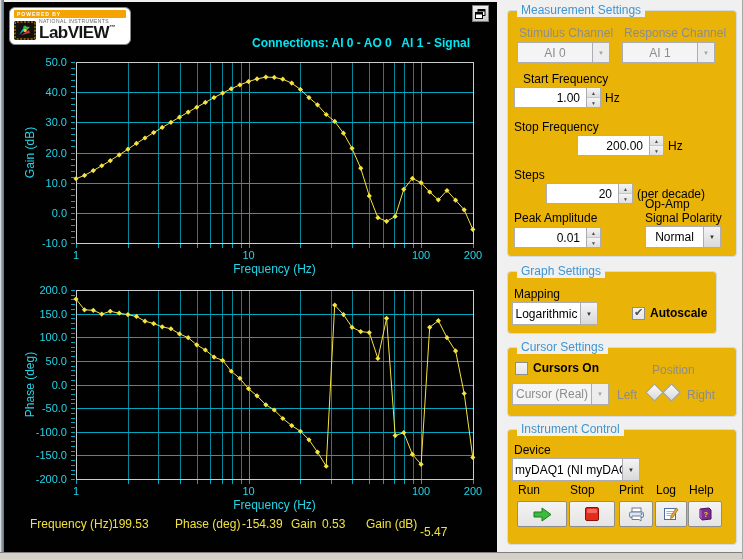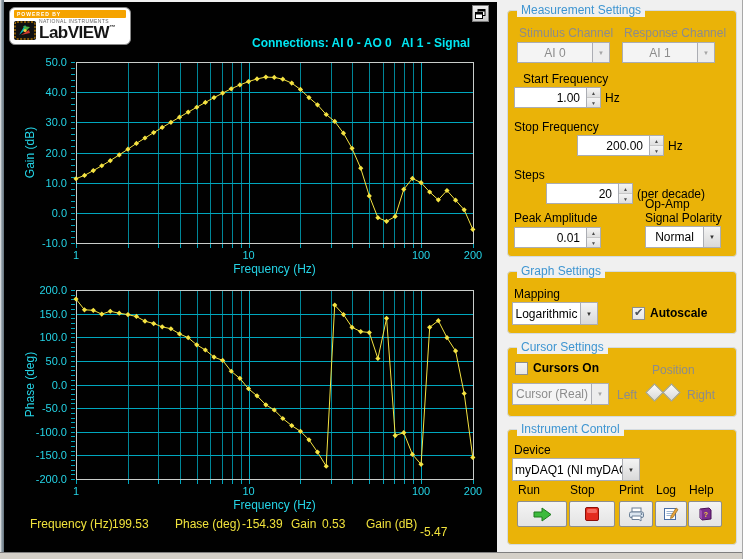--- a/index.html
+++ b/index.html
@@ -496,21 +496,21 @@
       <div class="spinner">
           <span>▲</span>
           <span>▼</span>
         </div>
     </div>
     <div class="combo" style="left:148px;top:226px;width:76px;height:22px;">
       <span class="combo-val">Normal</span>
       <span class="combo-btn">▼</span>
     </div>
 
-    <div class="group" style="left:10px;top:271px;width:230px;height:63px;">
+    <div class="group" style="left:10px;top:271px;width:210px;height:63px;">
       <div class="group-title">Graph Settings</div>
     </div>
     <div class="lbl" style="left:17px;top:287px;">Mapping</div>
     <div class="combo" style="left:15px;top:302px;width:86px;height:23px;">
       <span class="combo-val">Logarithmic</span>
       <span class="combo-btn">▼</span>
     </div>
     <div class="check-row" style="left:135px;top:306px;">
       <span class="cb on">
           <span class="mark">✔</span>

